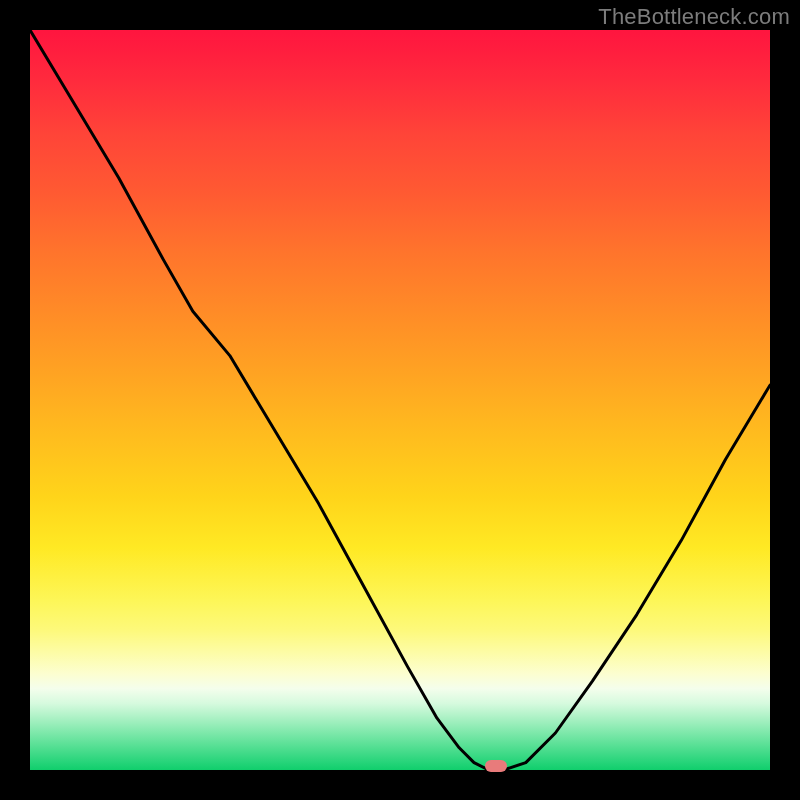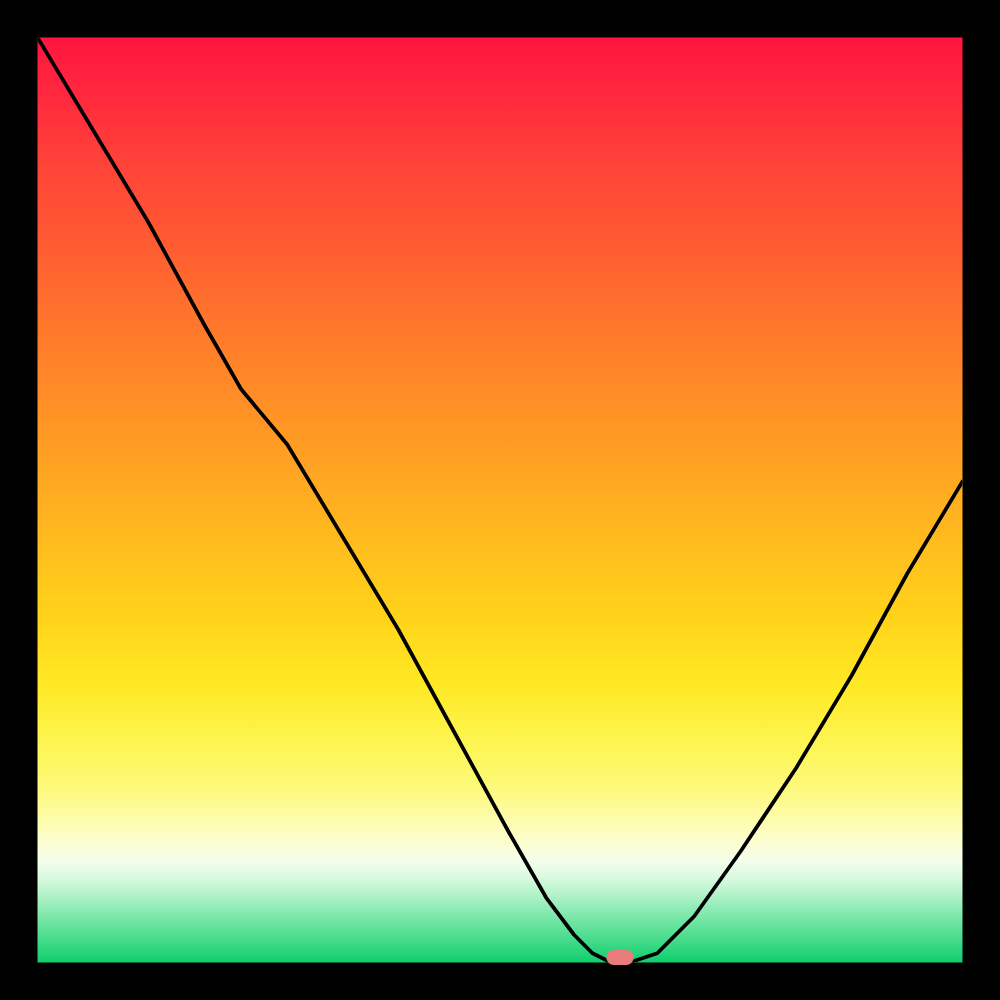--- a/index.html
+++ b/index.html
@@ -74,20 +74,21 @@
     height: 12px;
     border-radius: 6px;
     background: #e87b7b;
     transform: translate(-50%, -50%);
   }
 </style>
 </head>
 <body>
 
 <div class="frame">
+  <div class="watermark">TheBottleneck.com</div>
 
   <div class="plot-area">
     <div class="gradient-bg"></div>
 
     <svg class="curve-svg" viewBox="0 0 740 740" preserveAspectRatio="none">
       <path id="curve-path" fill="none" stroke="#000" stroke-width="3" stroke-linejoin="round" stroke-linecap="round" d="M0.0 0.0 L44.4 74.0 L88.8 148.0 L133.2 229.4 L162.8 281.2 L199.8 325.6 L244.2 399.6 L288.6 473.6 L333.0 555.0 L377.4 636.4 L407.0 688.2 L429.2 717.8 L444.0 732.6 L458.8 740.0 L473.6 740.0 L495.8 732.6 L525.4 703.0 L562.4 651.2 L606.8 584.6 L651.2 510.6 L695.6 429.2 L740.0 355.2"></path>
     </svg>
 
     <div id="marker" class="marker" style="left: 466.2px; top: 736px; background: rgb(232, 123, 123);"></div>
   </div>

